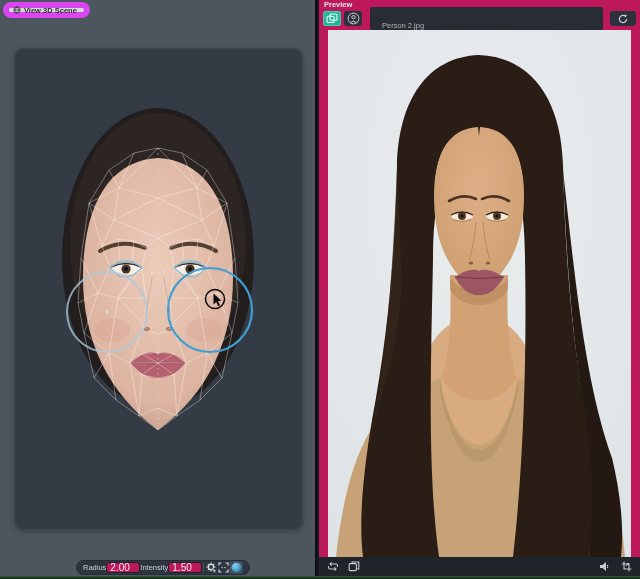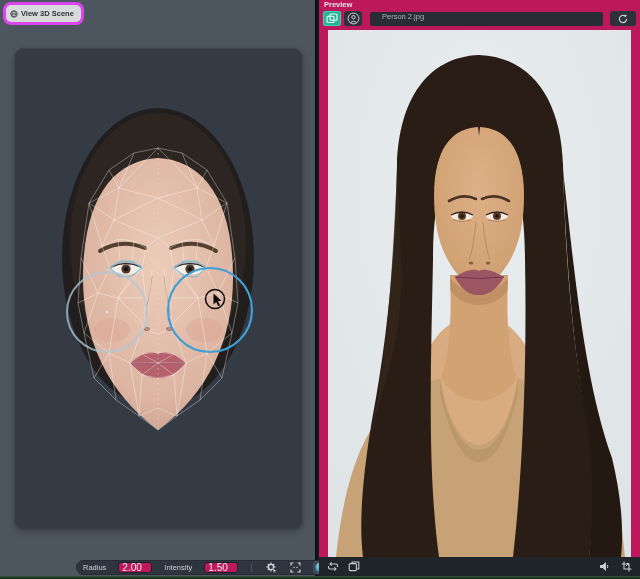--- a/index.html
+++ b/index.html
@@ -1,44 +1,44 @@
 <!DOCTYPE html>
 <html><head>
 <meta charset="utf-8">
 <style>
   html,body{margin:0;padding:0;background:#0c0e12;}
   *{box-sizing:border-box;font-family:"Liberation Sans",sans-serif;}
   .app{position:relative;width:640px;height:579px;overflow:hidden;background:#14171d;}
 
   
   .left-panel{position:absolute;left:0;top:0;width:317px;height:576px;background:#4d565e;border-right:2px solid #0d0f13;}
-  .view3d-btn{position:absolute;left:3px;top:2px;height:23px;display:flex;align-items:center;gap:3px;
-    background:#d8dada;border:3px solid #d946ef;border-radius:8px;padding:0 7px 0 4px;
+  .view3d-btn{position:absolute;left:3px;top:2px;height:16px;display:flex;align-items:center;gap:3px;
+    background:#d8dada;border:6px solid #d946ef;border-radius:8px;padding:0 7px 0 4px;
     font-size:7.5px;font-weight:bold;color:#2c3034;cursor:pointer;}
   .viewport{position:absolute;left:14px;top:48px;width:289px;height:482px;background:#343b45;
     border-radius:10px;overflow:hidden;box-shadow:0 0 0 1px #3d4550 inset, 0 2px 6px rgba(0,0,0,.25);}
   .viewport svg{display:block;}
 
-  .toolbar{position:absolute;left:76px;top:560px;height:15px;display:flex;align-items:center;gap:12px;
+  .toolbar{position:absolute;left:76px;top:560px;height:15px;display:flex;align-items:center;gap:0;
     background:#2e3540;border-radius:8px;padding:0 6px;border:1px solid #262c35;}
   .toolbar .lbl{font-size:7.5px;color:#c9ced4;}
   .toolbar input{width:34px;height:11px;background:#be185d;border:1px solid #1d222a;border-radius:3px;
     color:#e9ebee;font-size:10px;padding:0 3px;outline:none;}
   .toolbar .divider{width:1px;height:9px;background:#4a525c;margin:0 1px;}
   .tb-icon{width:12px;height:12px;display:flex;align-items:center;justify-content:center;cursor:pointer;}
   .sphere-btn{width:14px;height:13px;border-radius:3px;background:#424b57;display:flex;align-items:center;justify-content:center;cursor:pointer;}
 
   
   .right-panel{position:absolute;left:319px;top:0;width:321px;height:576px;background:#be185d;}
   .preview-title{position:absolute;left:5px;top:0px;font-size:7.5px;font-weight:bold;color:#e3e6ea;}
   .tabbar{position:absolute;left:4px;right:4px;top:9px;height:19px;display:flex;align-items:center;gap:3px;}
   .tab-btn{width:18px;height:15px;border-radius:3px;display:flex;align-items:center;justify-content:center;cursor:pointer;}
   .tab-btn.teal{background:#27b397;box-shadow:0 0 0 1px #39d2b4 inset;}
   .tab-btn.dark{background:#2c313b;}
-  .tab{flex:1;height:14px;margin-left:5px;background:#272c35;border-radius:2px;display:flex;align-items:flex-start;
+  .tab{flex:1;height:23px;margin-left:5px;background:#272c35;border-radius:2px;display:flex;align-items:flex-end;
     padding-left:12px;font-size:7.5px;color:#aeb4bc;cursor:pointer;}
   .refresh-btn{width:26px;height:15px;margin-left:4px;background:#2c313b;border-radius:3px;
     display:flex;align-items:center;justify-content:center;cursor:pointer;}
   .photo{position:absolute;left:9px;top:30px;width:303px;height:527px;background:#e4e8ea;overflow:hidden;}
   .bottombar{position:absolute;left:0;right:0;top:557px;height:19px;background:#20242b;
     display:flex;align-items:center;padding:0 7px;}
   .bb-left{display:flex;gap:8px;align-items:center;}
   .bb-right{margin-left:auto;display:flex;gap:9px;align-items:center;}
   .bb-icon{width:13px;height:13px;display:flex;align-items:center;justify-content:center;cursor:pointer;}
 

